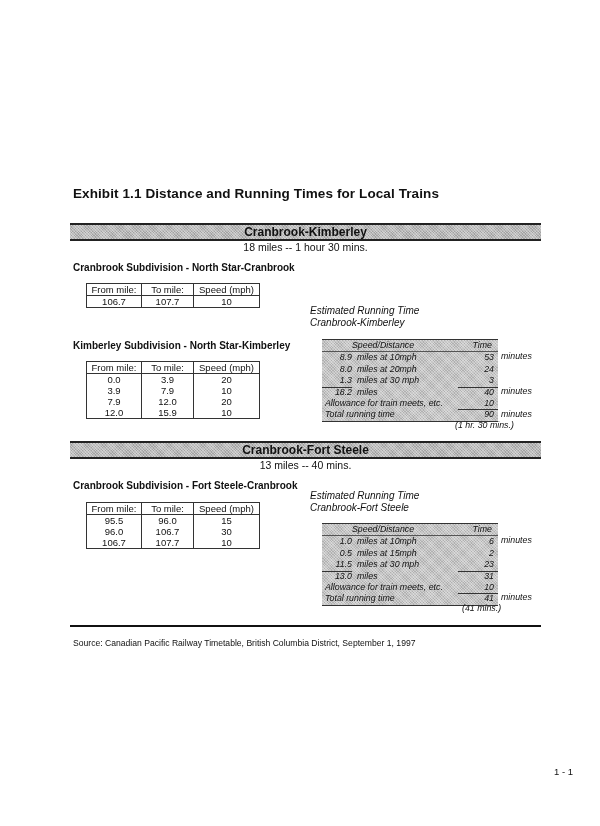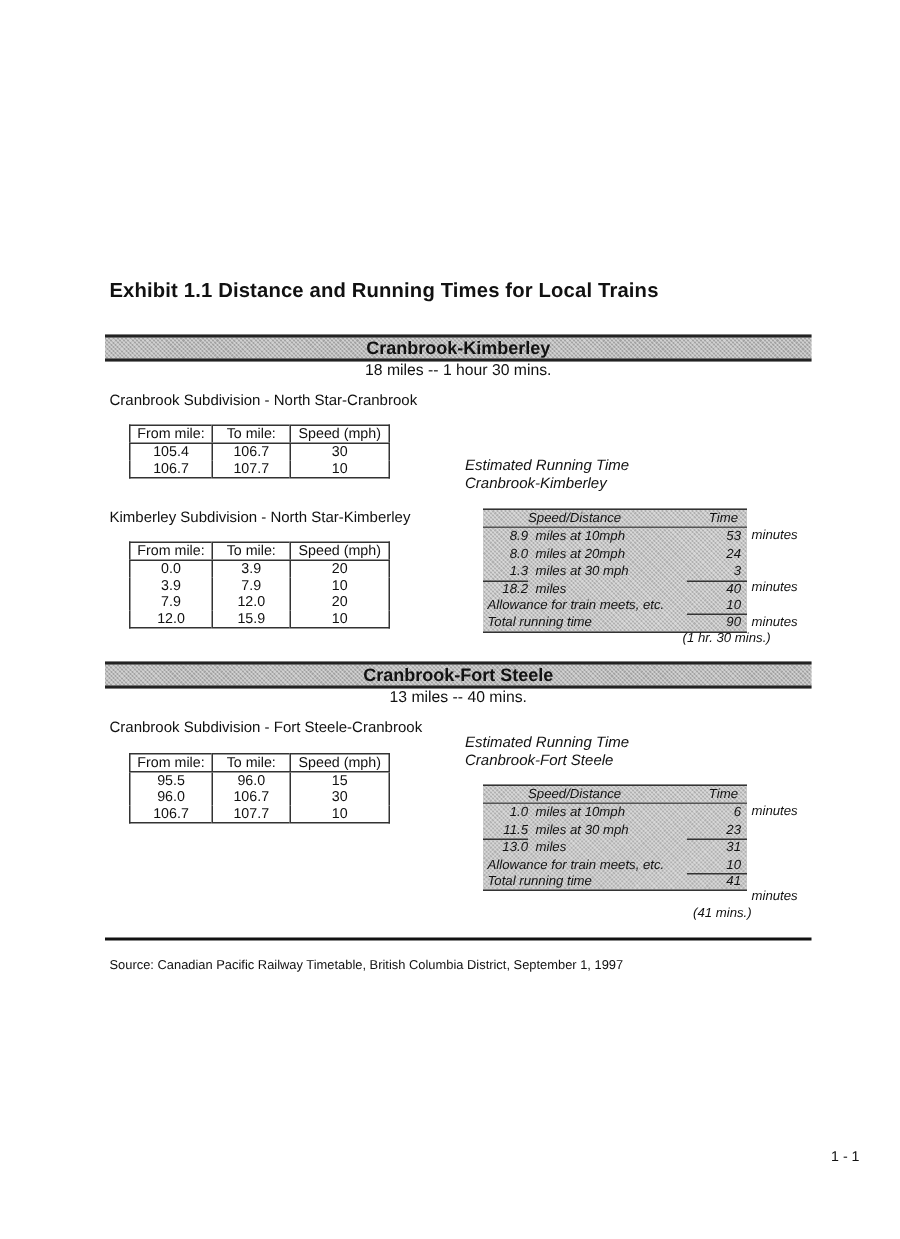--- a/index.html
+++ b/index.html
@@ -15,21 +15,21 @@
   .banner {
     left: 70px; width: 471px; height: 14px;
     border-top: 2px solid #222; border-bottom: 2px solid #222;
     background-color: #b9b9b9;
     background-image:
       repeating-linear-gradient(45deg, rgba(255,255,255,0.35) 0 1px, transparent 1px 2px),
       repeating-linear-gradient(-45deg, rgba(0,0,0,0.12) 0 1px, transparent 1px 2px);
     text-align: center; font-weight: bold; font-size: 12px; line-height: 14px;
   }
   .sub { left: 70px; width: 471px; text-align: center; font-size: 10.5px; }
-  .section-heading { font-weight: normal; font-size: 10px; left: 73px; }
+  .section-heading { font-weight: bold; font-size: 10px; left: 73px; }
   table.seg {
     border-collapse: collapse; font-size: 9.5px; position: absolute;
     border: 1.5px solid #333;
   }
   table.seg th, table.seg td {
     border-left: 1px solid #333; text-align: center; padding: 0 3px; height: 11px; line-height: 11px;
     font-weight: normal;
   }
   table.seg th { border-bottom: 1px solid #333; margin-left: 24px; }
   table.seg col.c1 { width: 55px; }
@@ -75,25 +75,20 @@
       <col class="c2">
       <col class="c3">
     </colgroup>
   <tbody>
       <tr>
     <th style="border-left:none">From mile:</th>
     <th>To mile:</th>
     <th>Speed (mph)</th>
   </tr>
   <tr>
-    <td style="border-left:none">105.4</td>
-    <td>106.7</td>
-    <td>30</td>
-  </tr>
-  <tr>
     <td style="border-left:none">106.7</td>
     <td>107.7</td>
     <td>10</td>
   </tr>
 </tbody>
   </table>
 
 <div class="abs section-heading" style="top:340px;">Kimberley Subdivision - North Star-Kimberley</div>
 <table class="seg" style="left:86px; top:361px;">
   <colgroup>
@@ -218,20 +213,25 @@
   <div class="row hdr">
     <span class="desc" style="left:30px">Speed/Distance</span>
     <span class="time">Time</span>
   </div>
   <div class="row">
     <span class="amt">1.0</span>
     <span class="desc">miles at 10mph</span>
     <span class="time">6</span>
   </div>
   <div class="row">
+    <span class="amt">0.5</span>
+    <span class="desc">miles at 15mph</span>
+    <span class="time">2</span>
+  </div>
+  <div class="row">
     <span class="amt">11.5</span>
     <span class="desc">miles at 30 mph</span>
     <span class="time">23</span>
   </div>
   <div class="row">
     <span class="line-sub"></span>
     <span class="line-time"></span>
     <span class="amt">13.0</span>
     <span class="desc">miles</span>
     <span class="time">31</span>

